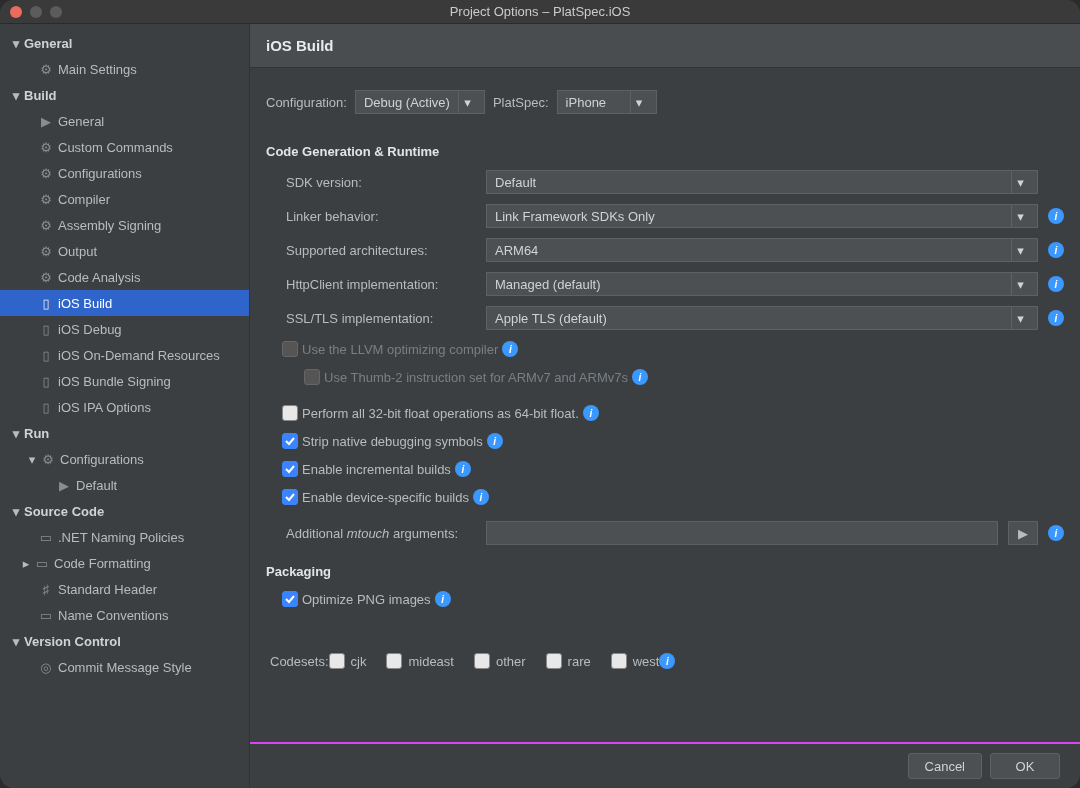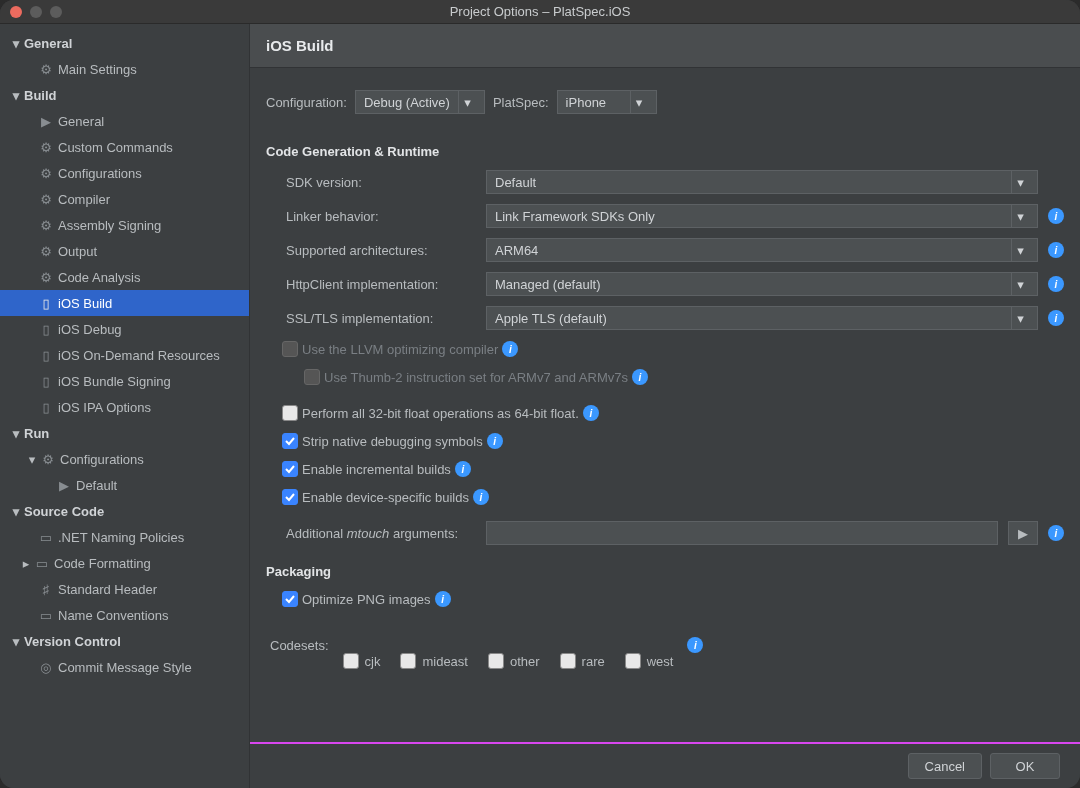--- a/index.html
+++ b/index.html
@@ -51,21 +51,21 @@
   .chk.disabled{background:#555;border-color:#666;}
   .chk svg{display:none;}
   .chk.on svg{display:block;}
   .chk-lbl{color:var(--text);}
   .chk-lbl.disabled{color:var(--text-muted);}
   .info{width:16px;height:16px;border-radius:50%;background:var(--info);color:#fff;display:inline-flex;align-items:center;justify-content:center;font-size:10px;font-weight:bold;font-style:italic;flex-shrink:0;}
   .footer{height:46px;border-top:2px solid #d946ef;display:flex;align-items:center;justify-content:flex-end;gap:8px;padding:0 20px;background:var(--bg);}
   .btn{height:26px;min-width:70px;background:#4c5052;border:1px solid #5d6164;color:var(--text-strong);display:flex;align-items:center;justify-content:center;padding:0 16px;border-radius:3px;}
   .textin{flex:1;height:24px;background:var(--input);border:1px solid var(--input-border);}
   .smallbtn{width:30px;height:24px;background:var(--input);border:1px solid var(--input-border);display:flex;align-items:center;justify-content:center;color:var(--text);}
-  .cset-row{display:flex;align-items:center;gap:14px;padding:8px 16px 8px 20px;}
+  .cset-row{display:flex;align-items:flex-end;padding:8px 16px 8px 20px;}
   .cset-item{display:flex;align-items:center;gap:6px;margin-top:32px;}
 </style>
 </head>
 <body>
 
 <div class="window">
 
   <div class="titlebar">
     <div class="traffic">
       <div class="dot" style="background:#ec6b5f"></div>

